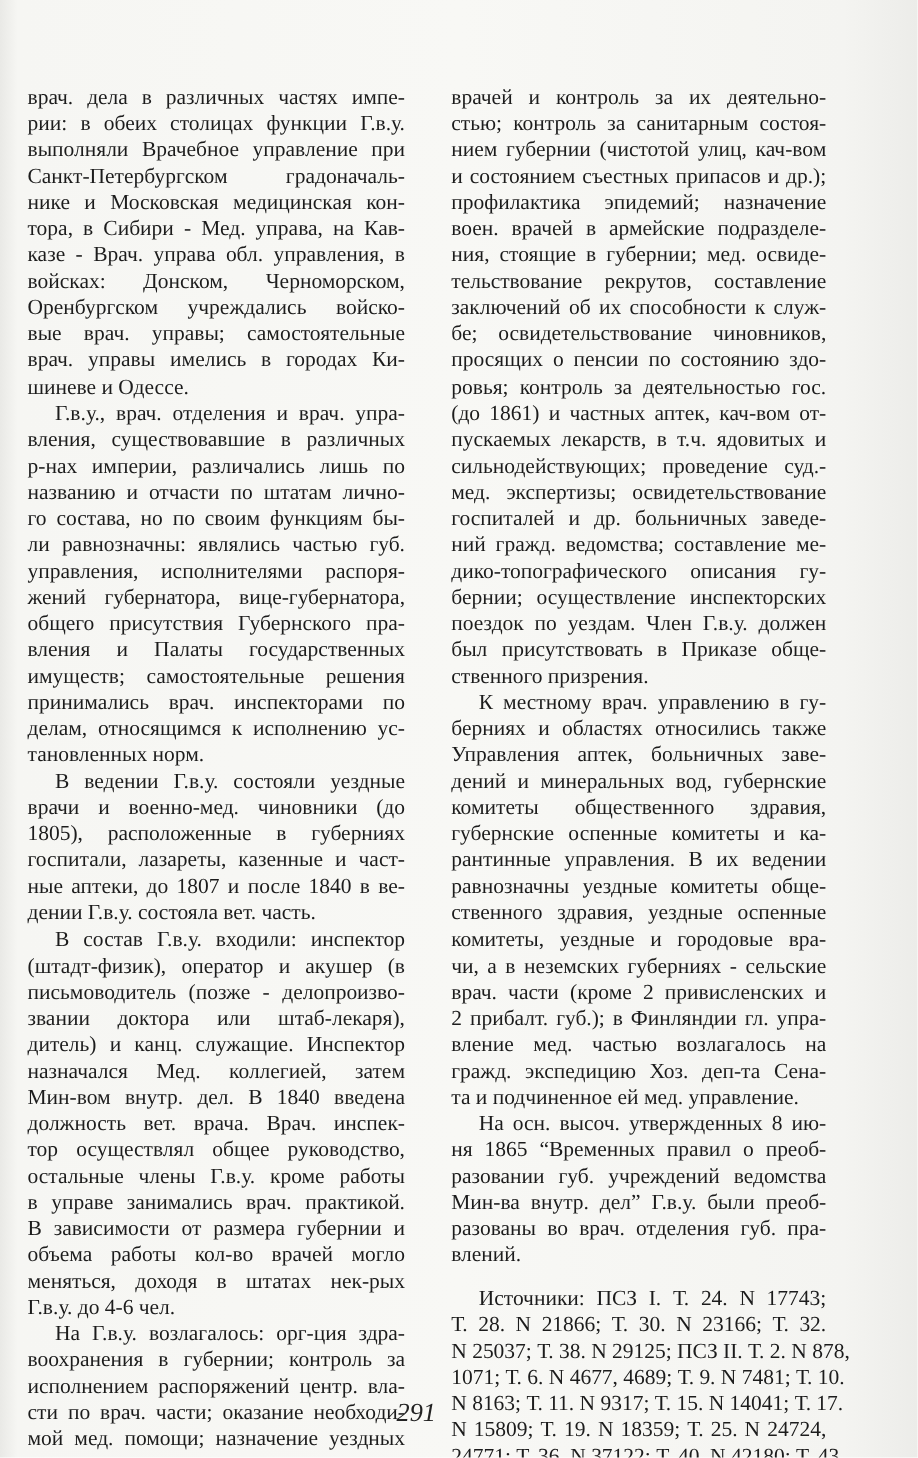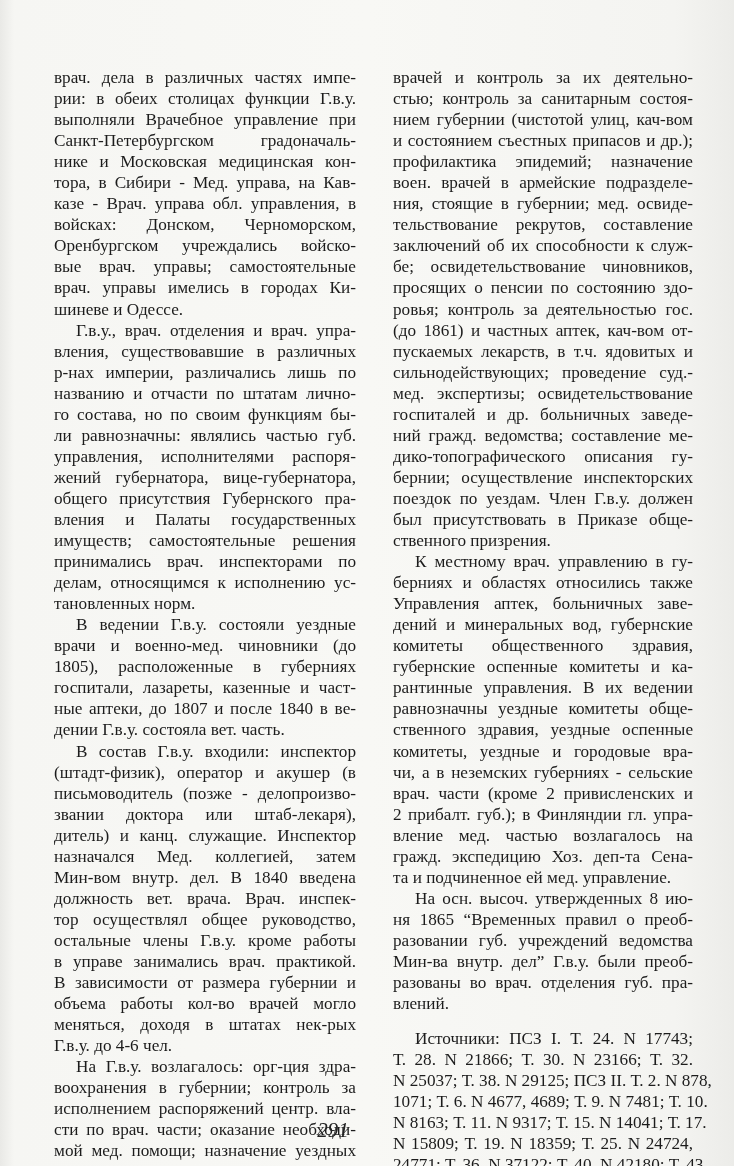--- a/index.html
+++ b/index.html
@@ -8,21 +8,20 @@
     background: linear-gradient(90deg, #e9e9e6 0px, #f6f6f3 14px, #f8f8f5 50%, #f4f4f1 92%, #ecece9 100%);
     font-family: "Liberation Serif", "DejaVu Serif", serif;
     color: #1c1c1c;
     position: relative;
   }
   .col {
     position: absolute;
     top: 67px;
     font-size: 17.2px;
     line-height: 21.05px;
-    margin-left: 32px;
   }
   .col-left { left: 22px; width: 302px; }
   .col-right { left: 361px; width: 300px; }
   .ln {
     display: block;
     white-space: nowrap;
     text-align: justify;
     text-align-last: justify;
     height: 21.05px;
   }

